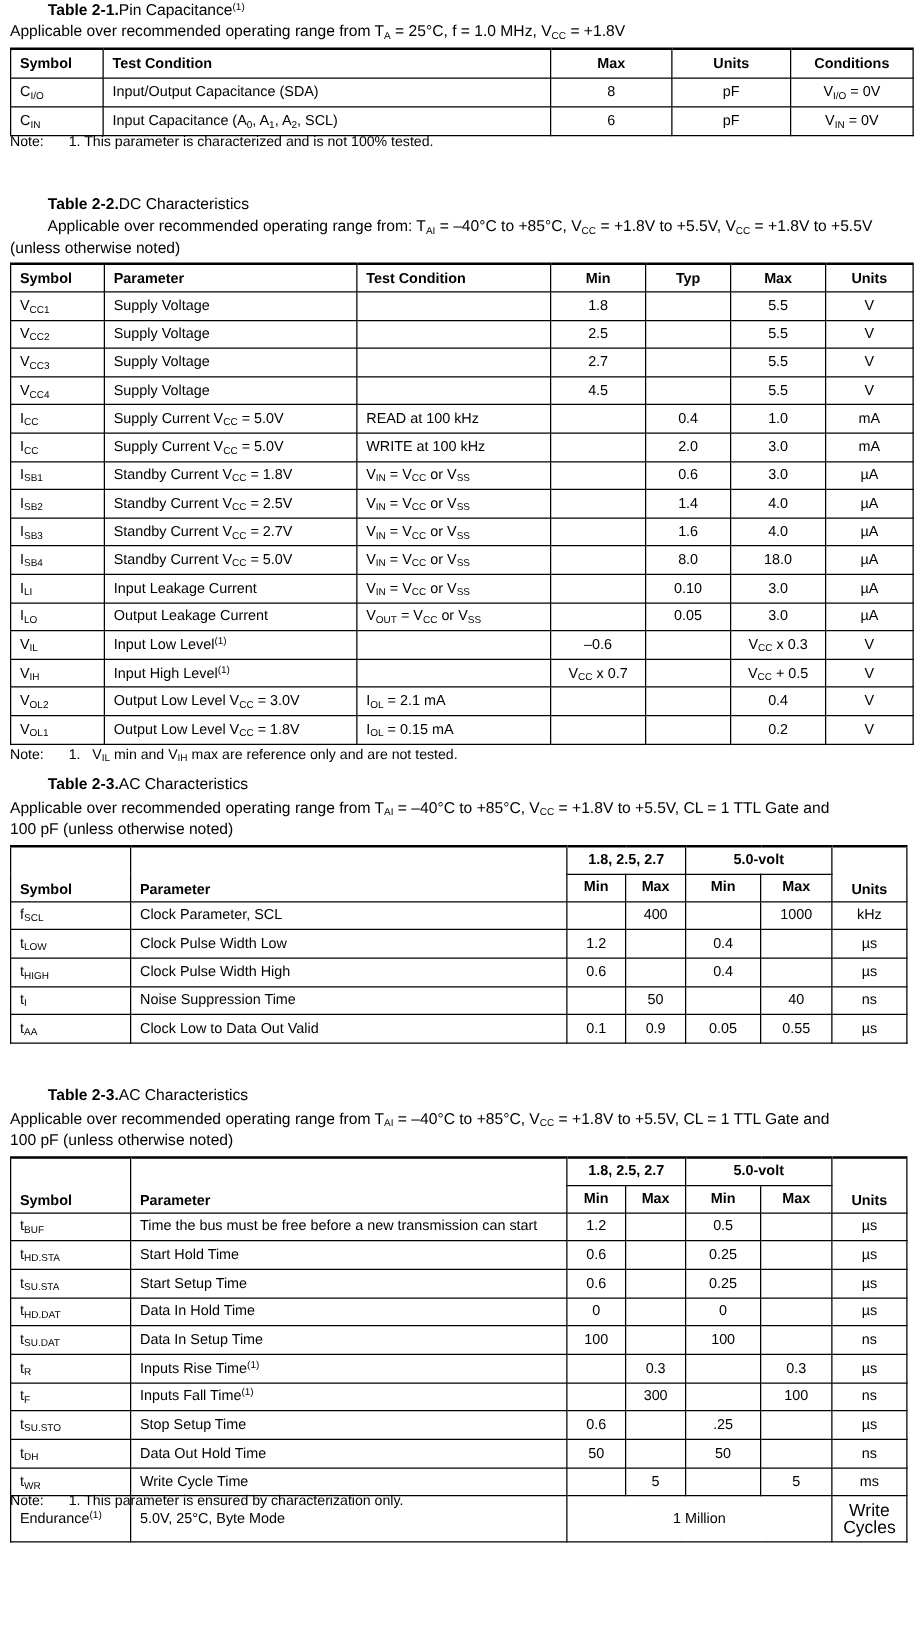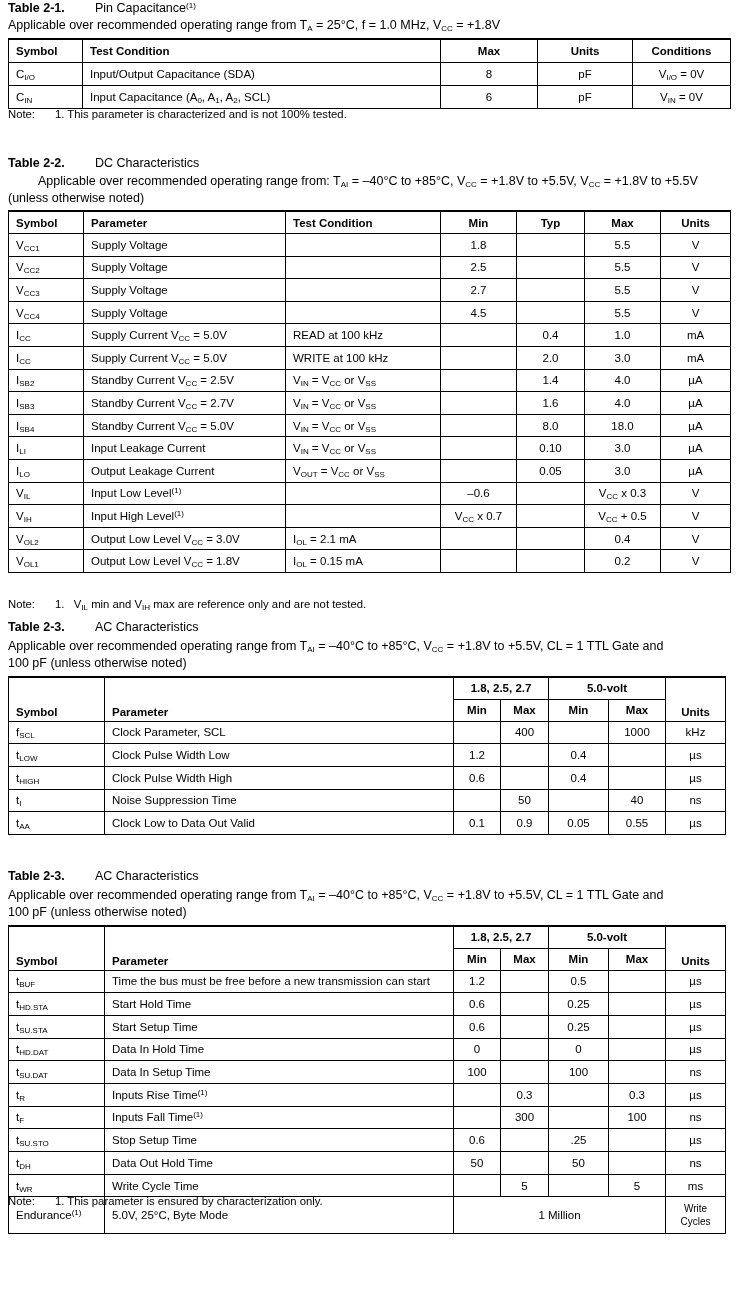--- a/index.html
+++ b/index.html
@@ -3,39 +3,39 @@
 <meta charset="utf-8">
 <style>
   html, body { margin: 0; padding: 0; background: #ffffff; }
   body {
     width: 736px; height: 1300px; position: relative; overflow: hidden;
     font-family: "Liberation Sans", "DejaVu Sans", sans-serif;
     color: #000; font-size: 12.3px;
   }
   .block { position: absolute; left: 8px; }
   .caption { font-size: 12.5px; height: 16px; line-height: 16px; white-space: nowrap; }
-  .caption .num { font-weight: bold; display: inline-block; width: 87px; }
+  .caption .num { font-weight: bold; display: inline-block; width: 87px; text-align: right; }
   .sub { font-size: 12.5px; line-height: 17px; white-space: nowrap; }
   .note { font-size: 11.3px; line-height: 14px; white-space: nowrap; }
   .note .nl { display: inline-block; width: 47px; }
   table { border-collapse: collapse; table-layout: fixed; position: absolute; }
   td, th {
     border: 1px solid #000; padding: 0 0 0 7px; font-size: 11.5px;
     white-space: nowrap; overflow: hidden; vertical-align: middle;
   }
   th { font-weight: bold; text-align: left; }
   thead tr:first-child th { border-top: 2px solid #000; margin-top: 33px; }
   .c { text-align: center; padding: 0; }
   sub { font-size: 8px; vertical-align: -2px; line-height: 0; }
   sup { font-size: 8px; vertical-align: 4px; line-height: 0; }
   .t1 tr { height: 23px; }
   .t2 tr { height: 22.6px; }
   .t3 tr { height: 22.7px; }
   .t3 thead tr { height: 22px; }
-  .wc { line-height: 13px; white-space: normal; font-size: 10px; }
+  .wc { line-height: 13px; white-space: normal; font-size: 14px; }
 </style>
 </head>
 <body>
 
 <div class="block caption" style="top:0px;">
   <span class="num">Table 2-1.</span><span>Pin Capacitance</span><sup>(1)</sup>
 </div>
 <div class="block sub" style="top:17px;">Applicable over recommended operating range from T<sub>A</sub> = 25°C, f = 1.0 MHz, V<sub>CC</sub> = +1.8V</div>
 
 <table class="t1" style="left:8px; top:38px; width:722px;">
@@ -152,20 +152,29 @@
     <tr>
         <td>I<sub>CC</sub></td>
         <td>Supply Current V<sub>CC</sub> = 5.0V</td>
         <td>WRITE at 100 kHz</td>
         <td class="c"></td>
         <td class="c">2.0</td>
         <td class="c">3.0</td>
         <td class="c">mA</td>
       </tr>
     <tr>
+        <td>I<sub>SB1</sub></td>
+        <td>Standby Current V<sub>CC</sub> = 1.8V</td>
+        <td>V<sub>IN</sub> = V<sub>CC</sub> or V<sub>SS</sub></td>
+        <td class="c"></td>
+        <td class="c">0.6</td>
+        <td class="c">3.0</td>
+        <td class="c">µA</td>
+      </tr>
+    <tr>
         <td>I<sub>SB2</sub></td>
         <td>Standby Current V<sub>CC</sub> = 2.5V</td>
         <td>V<sub>IN</sub> = V<sub>CC</sub> or V<sub>SS</sub></td>
         <td class="c"></td>
         <td class="c">1.4</td>
         <td class="c">4.0</td>
         <td class="c">µA</td>
       </tr>
     <tr>
         <td>I<sub>SB3</sub></td>

